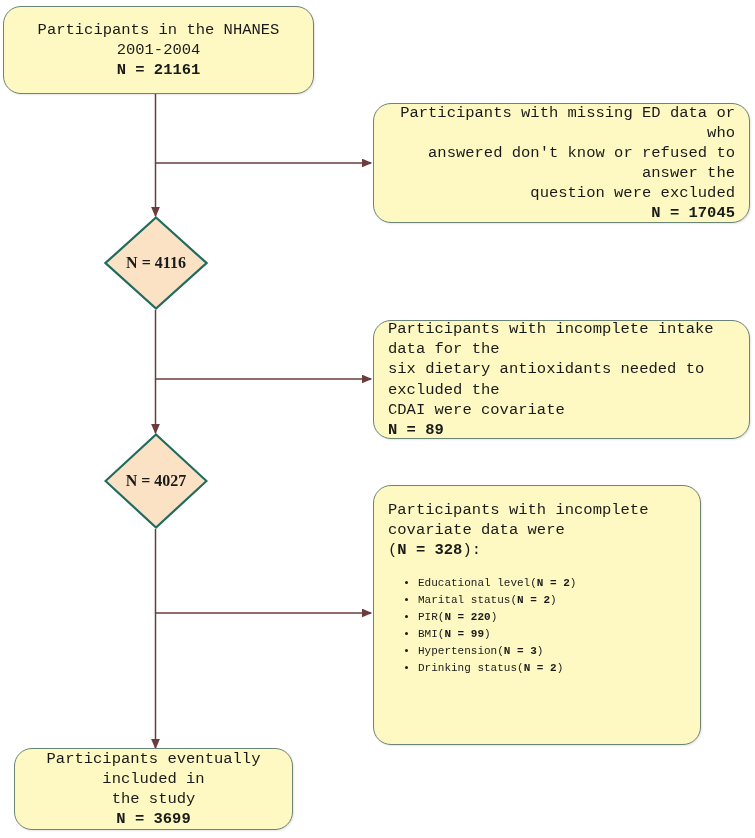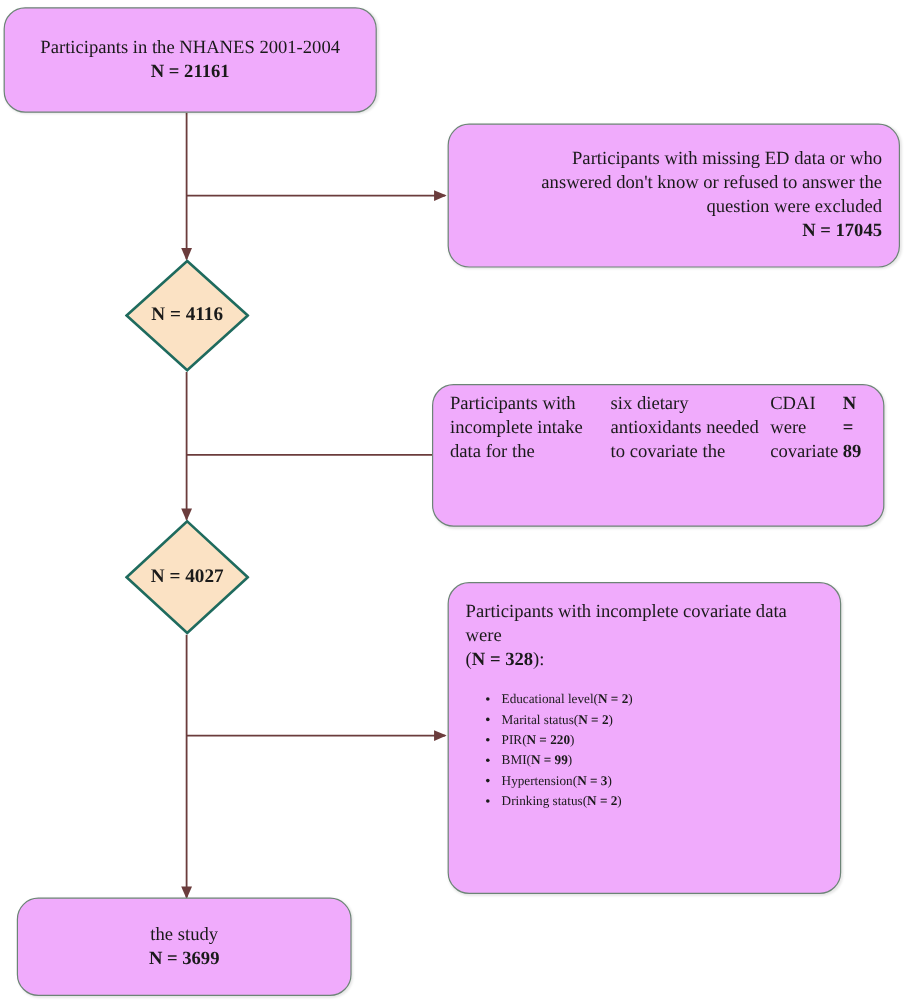--- a/index.html
+++ b/index.html
@@ -23,50 +23,51 @@
     top: 0;
     width: 755px;
     height: 838px;
     z-index: 1;
   }
   
   .node {
     position: absolute;
     z-index: 2;
     box-sizing: border-box;
-    background: #f0abfc;
+    background: #fef9c3;
     border: 1.4px solid #6c8476;
     border-radius: 18px;
     color: #1a1a1a;
     font-size: 15.5px;
     line-height: 1.30;
     padding: 10px 12px;
     box-shadow: 1px 1px 2px rgba(0,0,0,0.10);
+    font-family: Liberation Mono, monospace;
   }
   .node.center-text { text-align: center; }
   .node.left-text   { text-align: left; }
 
   .node .line { display: block; white-space: normal; }
   .node b, .node .bold { font-weight: bold; }
 
   
   #node-start {
     left: 3px;  top: 6px;   width: 311px; height: 88px;
     display: flex; flex-direction: column; justify-content: center;
     padding: 6px 10px;
   }
   #node-excl-ed {
     left: 373px; top: 103px; width: 377px; height: 120px;
     display: flex; flex-direction: column; justify-content: center;
     padding: 6px 14px;
     text-align: right;
   }
   #node-excl-cdai {
-    left: 360px; top: 320px; width: 377px; height: 119px;
-    display: flex; flex-direction: row; justify-content: center;
+    left: 373px; top: 320px; width: 377px; height: 119px;
+    display: flex; flex-direction: column; justify-content: center;
     padding: 6px 14px;
   }
   #node-excl-cov {
     left: 373px; top: 485px; width: 328px; height: 260px;
     display: flex; flex-direction: column; justify-content: flex-start;
     padding: 14px 14px;
   }
   #node-final {
     left: 14px; top: 748px; width: 279px; height: 82px;
     display: flex; flex-direction: column; justify-content: center;
@@ -149,21 +150,21 @@
 
   <div class="diamond-wrap" id="diamond-1">
     <svg class="diamond-shape" viewBox="0 0 104 94" preserveAspectRatio="none">
       <polygon points="52,1.5 102.5,47 52,92.5 1.5,47" fill="#fbe2c4" stroke="#1f6b5e" stroke-width="2.2"></polygon>
     </svg>
     <div class="diamond-label">N = 4116</div>
   </div>
 
   <div class="node left-text" id="node-excl-cdai">
     <span class="line">Participants with incomplete intake data for the</span>
-    <span class="line">six dietary antioxidants needed to covariate the</span>
+    <span class="line">six dietary antioxidants needed to excluded the</span>
     <span class="line">CDAI were covariate</span>
     <span class="line bold">N = 89</span>
   </div>
 
   <div class="diamond-wrap" id="diamond-2">
     <svg class="diamond-shape" viewBox="0 0 104 96" preserveAspectRatio="none">
       <polygon points="52,1.5 102.5,48 52,94.5 1.5,48" fill="#fbe2c4" stroke="#1f6b5e" stroke-width="2.2"></polygon>
     </svg>
     <div class="diamond-label">N = 4027</div>
   </div>
@@ -175,17 +176,18 @@
         <li>Educational level(<b>N = 2</b>)</li>
         <li>Marital status(<b>N = 2</b>)</li>
         <li>PIR(<b>N = 220</b>)</li>
         <li>BMI(<b>N = 99</b>)</li>
         <li>Hypertension(<b>N = 3</b>)</li>
         <li>Drinking status(<b>N = 2</b>)</li>
       </ul>
   </div>
 
   <div class="node center-text" id="node-final">
+    <span class="line">Participants eventually included in</span>
     <span class="line">the study</span>
     <span class="line bold">N = 3699</span>
   </div>
 
 </div>
 
 </body></html>

